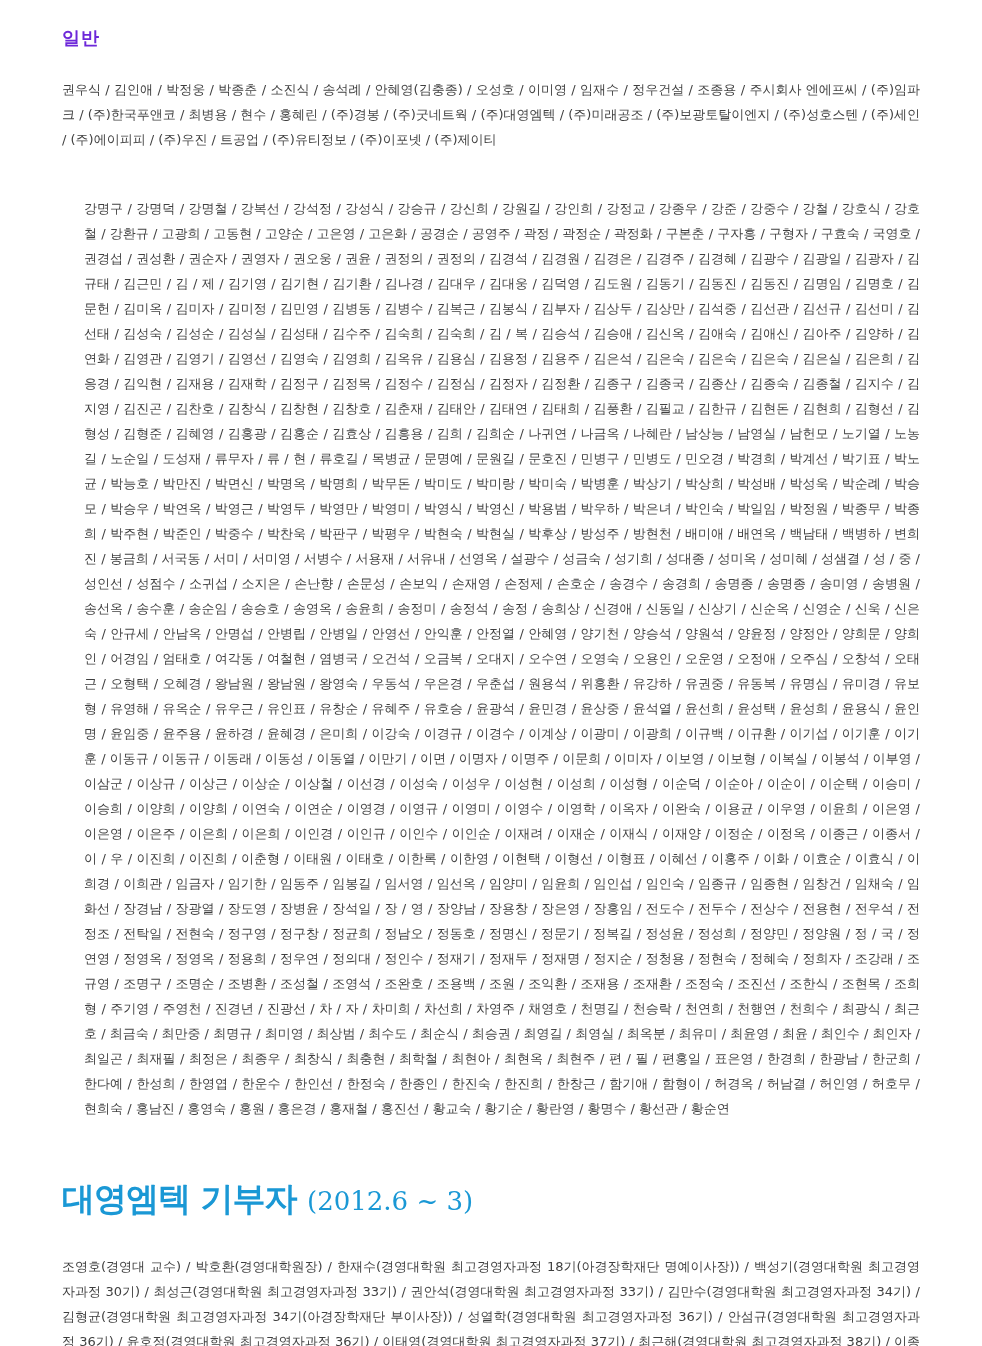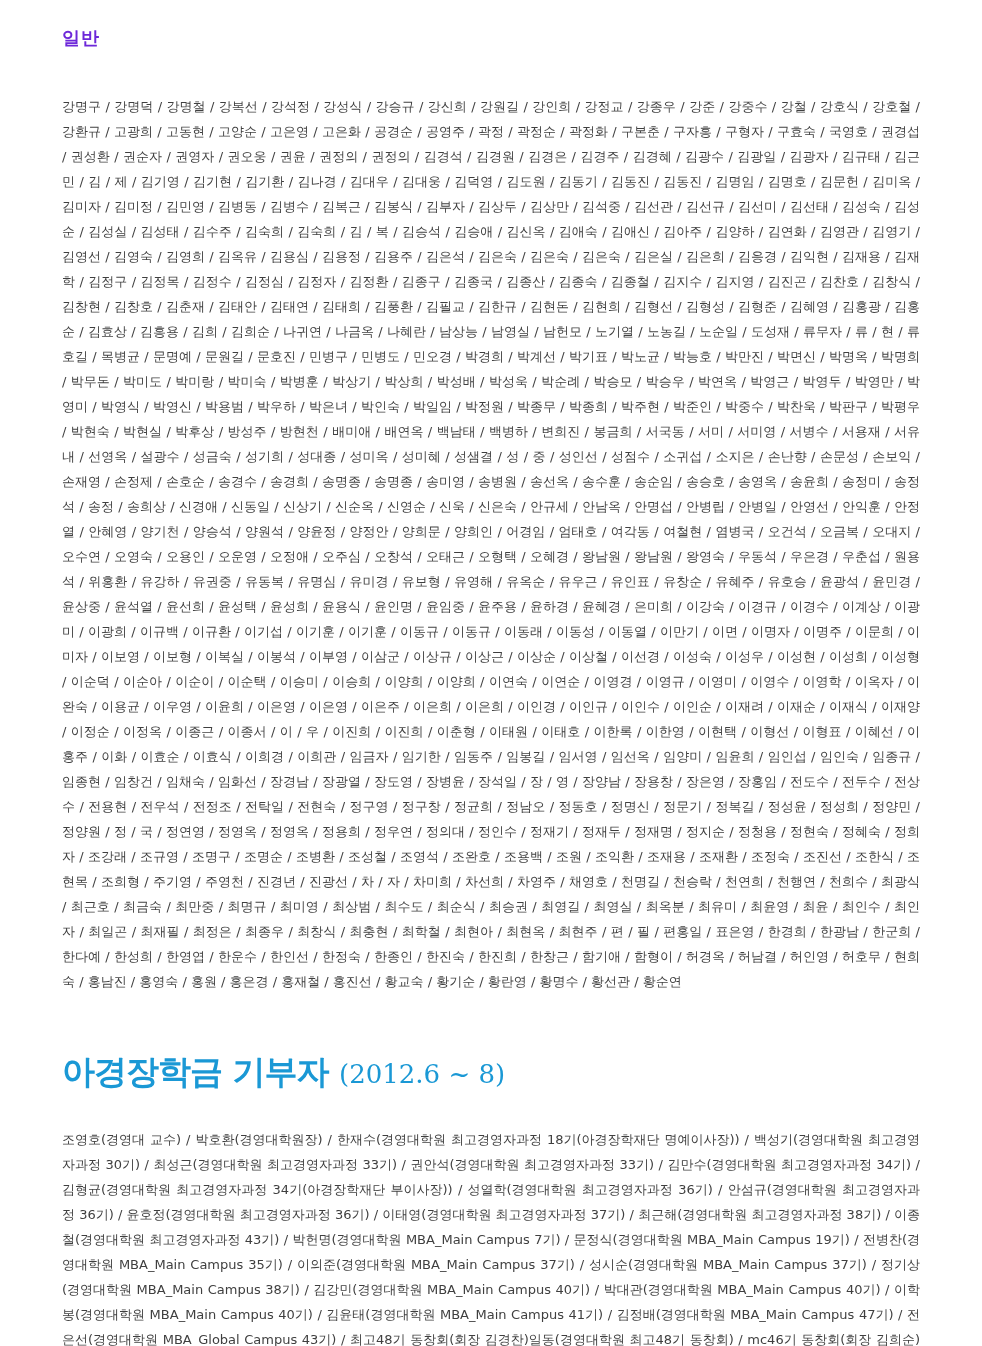--- a/index.html
+++ b/index.html
@@ -25,21 +25,21 @@
   .names {
     margin: 0;
     font-size: 13px;
     line-height: 25px;
     text-align: justify;
     color: #3f3f3f;
     word-break: break-all;
   }
   .section-general .names { margin-top: 27px; }
   .section-parents { margin-top: 44px; }
-  .section-parents .names { margin-top: 25px; }
+  .section-parents .names { margin-top: 25px; margin-left: 22px; }
   .section-donors { margin-top: 56px; }
   .main-heading {
     margin: 0;
     font-size: 33px;
     font-weight: bold;
     color: #1a98d5;
     letter-spacing: -1px;
     white-space: nowrap;
   }
   .main-heading .period {
@@ -50,24 +50,25 @@
   }
   .section-donors .names { margin-top: 32px; }
 </style>
 </head>
 <body>
 
 <div class="page">
 
   <section class="section-general">
     <h2 class="sub-heading">일반</h2>
+    <p class="names">권우식 / 김인애 / 박정웅 / 박종춘 / 소진식 / 송석례 / 안혜영(김충종) / 오성호 / 이미영 / 임재수 / 정우건설 / 조종용 / 주시회사 엔에프씨 / (주)임파크 / (주)한국푸앤코 / 최병용 / 현수 / 홍혜린 / (주)경봉 / (주)굿네트웍 / (주)대영엠텍 / (주)미래공조 / (주)보광토탈이엔지 / (주)성호스텐 / (주)세인 / (주)에이피피 / (주)우진 / 트공업 / (주)유티정보 / (주)이포넷 / (주)제이티</p>
   </section>
 
   <section class="section-parents">
     <p class="names">강명구 / 강명덕 / 강명철 / 강복선 / 강석정 / 강성식 / 강승규 / 강신희 / 강원길 / 강인희 / 강정교 / 강종우 / 강준 / 강중수 / 강철 / 강호식 / 강호철 / 강환규 / 고광희 / 고동현 / 고양순 / 고은영 / 고은화 / 공경순 / 공영주 / 곽정 / 곽정순 / 곽정화 / 구본춘 / 구자흥 / 구형자 / 구효숙 / 국영호 / 권경섭 / 권성환 / 권순자 / 권영자 / 권오웅 / 권윤 / 권정의 / 권정의 / 김경석 / 김경원 / 김경은 / 김경주 / 김경혜 / 김광수 / 김광일 / 김광자 / 김규태 / 김근민 / 김 / 제 / 김기영 / 김기현 / 김기환 / 김나경 / 김대우 / 김대웅 / 김덕영 / 김도원 / 김동기 / 김동진 / 김동진 / 김명임 / 김명호 / 김문헌 / 김미옥 / 김미자 / 김미정 / 김민영 / 김병동 / 김병수 / 김복근 / 김봉식 / 김부자 / 김상두 / 김상만 / 김석중 / 김선관 / 김선규 / 김선미 / 김선태 / 김성숙 / 김성순 / 김성실 / 김성태 / 김수주 / 김숙희 / 김숙희 / 김 / 복 / 김승석 / 김승애 / 김신옥 / 김애숙 / 김애신 / 김아주 / 김양하 / 김연화 / 김영관 / 김영기 / 김영선 / 김영숙 / 김영희 / 김옥유 / 김용심 / 김용정 / 김용주 / 김은석 / 김은숙 / 김은숙 / 김은숙 / 김은실 / 김은희 / 김응경 / 김익현 / 김재용 / 김재학 / 김정구 / 김정목 / 김정수 / 김정심 / 김정자 / 김정환 / 김종구 / 김종국 / 김종산 / 김종숙 / 김종철 / 김지수 / 김지영 / 김진곤 / 김찬호 / 김창식 / 김창현 / 김창호 / 김춘재 / 김태안 / 김태연 / 김태희 / 김풍환 / 김필교 / 김한규 / 김현돈 / 김현희 / 김형선 / 김형성 / 김형준 / 김혜영 / 김홍광 / 김홍순 / 김효상 / 김흥용 / 김희 / 김희순 / 나귀연 / 나금옥 / 나혜란 / 남상능 / 남영실 / 남헌모 / 노기열 / 노농길 / 노순일 / 도성재 / 류무자 / 류 / 현 / 류호길 / 목병균 / 문명예 / 문원길 / 문호진 / 민병구 / 민병도 / 민오경 / 박경희 / 박계선 / 박기표 / 박노균 / 박능호 / 박만진 / 박면신 / 박명옥 / 박명희 / 박무돈 / 박미도 / 박미랑 / 박미숙 / 박병훈 / 박상기 / 박상희 / 박성배 / 박성욱 / 박순례 / 박승모 / 박승우 / 박연옥 / 박영근 / 박영두 / 박영만 / 박영미 / 박영식 / 박영신 / 박용범 / 박우하 / 박은녀 / 박인숙 / 박일임 / 박정원 / 박종무 / 박종희 / 박주현 / 박준인 / 박중수 / 박찬욱 / 박판구 / 박평우 / 박현숙 / 박현실 / 박후상 / 방성주 / 방현천 / 배미애 / 배연옥 / 백남태 / 백병하 / 변희진 / 봉금희 / 서국동 / 서미 / 서미영 / 서병수 / 서용재 / 서유내 / 선영옥 / 설광수 / 성금숙 / 성기희 / 성대종 / 성미옥 / 성미혜 / 성샘결 / 성 / 중 / 성인선 / 성점수 / 소귀섭 / 소지은 / 손난향 / 손문성 / 손보익 / 손재영 / 손정제 / 손호순 / 송경수 / 송경희 / 송명종 / 송명종 / 송미영 / 송병원 / 송선옥 / 송수훈 / 송순임 / 송승호 / 송영옥 / 송윤희 / 송정미 / 송정석 / 송정 / 송희상 / 신경애 / 신동일 / 신상기 / 신순옥 / 신영순 / 신욱 / 신은숙 / 안규세 / 안남옥 / 안명섭 / 안병립 / 안병일 / 안영선 / 안익훈 / 안정열 / 안혜영 / 양기천 / 양승석 / 양원석 / 양윤정 / 양정안 / 양희문 / 양희인 / 어경임 / 엄태호 / 여각동 / 여철현 / 염병국 / 오건석 / 오금복 / 오대지 / 오수연 / 오영숙 / 오용인 / 오운영 / 오정애 / 오주심 / 오창석 / 오태근 / 오형택 / 오혜경 / 왕남원 / 왕남원 / 왕영숙 / 우동석 / 우은경 / 우춘섭 / 원용석 / 위홍환 / 유강하 / 유권중 / 유동복 / 유명심 / 유미경 / 유보형 / 유영해 / 유옥순 / 유우근 / 유인표 / 유창순 / 유혜주 / 유호승 / 윤광석 / 윤민경 / 윤상중 / 윤석열 / 윤선희 / 윤성택 / 윤성희 / 윤용식 / 윤인명 / 윤임중 / 윤주용 / 윤하경 / 윤혜경 / 은미희 / 이강숙 / 이경규 / 이경수 / 이계상 / 이광미 / 이광희 / 이규백 / 이규환 / 이기섭 / 이기훈 / 이기훈 / 이동규 / 이동규 / 이동래 / 이동성 / 이동열 / 이만기 / 이면 / 이명자 / 이명주 / 이문희 / 이미자 / 이보영 / 이보형 / 이복실 / 이봉석 / 이부영 / 이삼군 / 이상규 / 이상근 / 이상순 / 이상철 / 이선경 / 이성숙 / 이성우 / 이성현 / 이성희 / 이성형 / 이순덕 / 이순아 / 이순이 / 이순택 / 이승미 / 이승희 / 이양희 / 이양희 / 이연숙 / 이연순 / 이영경 / 이영규 / 이영미 / 이영수 / 이영학 / 이옥자 / 이완숙 / 이용균 / 이우영 / 이윤희 / 이은영 / 이은영 / 이은주 / 이은희 / 이은희 / 이인경 / 이인규 / 이인수 / 이인순 / 이재려 / 이재순 / 이재식 / 이재양 / 이정순 / 이정옥 / 이종근 / 이종서 / 이 / 우 / 이진희 / 이진희 / 이춘형 / 이태원 / 이태호 / 이한록 / 이한영 / 이현택 / 이형선 / 이형표 / 이혜선 / 이홍주 / 이화 / 이효순 / 이효식 / 이희경 / 이희관 / 임금자 / 임기한 / 임동주 / 임봉길 / 임서영 / 임선옥 / 임양미 / 임윤희 / 임인섭 / 임인숙 / 임종규 / 임종현 / 임창건 / 임채숙 / 임화선 / 장경남 / 장광열 / 장도영 / 장병윤 / 장석일 / 장 / 영 / 장양남 / 장용창 / 장은영 / 장홍임 / 전도수 / 전두수 / 전상수 / 전용현 / 전우석 / 전정조 / 전탁일 / 전현숙 / 정구영 / 정구창 / 정균희 / 정남오 / 정동호 / 정명신 / 정문기 / 정복길 / 정성윤 / 정성희 / 정양민 / 정양원 / 정 / 국 / 정연영 / 정영옥 / 정영옥 / 정용희 / 정우연 / 정의대 / 정인수 / 정재기 / 정재두 / 정재명 / 정지순 / 정청용 / 정현숙 / 정혜숙 / 정희자 / 조강래 / 조규영 / 조명구 / 조명순 / 조병환 / 조성철 / 조영석 / 조완호 / 조용백 / 조원 / 조익환 / 조재용 / 조재환 / 조정숙 / 조진선 / 조한식 / 조현목 / 조희형 / 주기영 / 주영천 / 진경년 / 진광선 / 차 / 자 / 차미희 / 차선희 / 차영주 / 채영호 / 천명길 / 천승락 / 천연희 / 천행연 / 천희수 / 최광식 / 최근호 / 최금숙 / 최만중 / 최명규 / 최미영 / 최상범 / 최수도 / 최순식 / 최승권 / 최영길 / 최영실 / 최옥분 / 최유미 / 최윤영 / 최윤 / 최인수 / 최인자 / 최일곤 / 최재필 / 최정은 / 최종우 / 최창식 / 최충현 / 최학철 / 최현아 / 최현옥 / 최현주 / 편 / 필 / 편홍일 / 표은영 / 한경희 / 한광남 / 한군희 / 한다예 / 한성희 / 한영엽 / 한운수 / 한인선 / 한정숙 / 한종인 / 한진숙 / 한진희 / 한창근 / 함기애 / 함형이 / 허경옥 / 허남결 / 허인영 / 허호무 / 현희숙 / 홍남진 / 홍영숙 / 홍원 / 홍은경 / 홍재철 / 홍진선 / 황교숙 / 황기순 / 황란영 / 황명수 / 황선관 / 황순연</p>
   </section>
 
   <section class="section-donors">
-    <h1 class="main-heading"><span>아경장학금 기부자</span> <span class="period">(2012.6 ~ 8)</span></h1>
+    <h1 class="main-heading"><span>대영엠텍 기부자</span> <span class="period">(2012.6 ~ 3)</span></h1>
     <p class="names">조영호(경영대 교수) / 박호환(경영대학원장) / 한재수(경영대학원 최고경영자과정 18기(아경장학재단 명예이사장)) / 백성기(경영대학원 최고경영자과정 30기) / 최성근(경영대학원 최고경영자과정 33기) / 권안석(경영대학원 최고경영자과정 33기) / 김만수(경영대학원 최고경영자과정 34기) / 김형균(경영대학원 최고경영자과정 34기(아경장학재단 부이사장)) / 성열학(경영대학원 최고경영자과정 36기) / 안섬규(경영대학원 최고경영자과정 36기) / 윤호정(경영대학원 최고경영자과정 36기) / 이태영(경영대학원 최고경영자과정 37기) / 최근해(경영대학원 최고경영자과정 38기) / 이종철(경영대학원 최고경영자과정 43기) / 박헌명(경영대학원 MBA_Main Campus 7기) / 문정식(경영대학원 MBA_Main Campus 19기) / 전병찬(경영대학원 MBA_Main Campus 35기) / 이의준(경영대학원 MBA_Main Campus 37기) / 성시순(경영대학원 MBA_Main Campus 37기) / 정기상(경영대학원 MBA_Main Campus 38기) / 김강민(경영대학원 MBA_Main Campus 40기) / 박대관(경영대학원 MBA_Main Campus 40기) / 이학봉(경영대학원 MBA_Main Campus 40기) / 김윤태(경영대학원 MBA_Main Campus 41기) / 김정배(경영대학원 MBA_Main Campus 47기) / 전은선(경영대학원 MBA_Global Campus 43기) / 최고48기 동창회(회장 김경찬)일동(경영대학원 최고48기 동창회) / mc46기 동창회(회장 김희순)일동(경영대학원 mc46기 동창회) / 박주연(경영대학원총동문회 간사) / 김정임(아경장학재단 간사)</p>
   </section>
 
 </div>
 
 </body></html>

